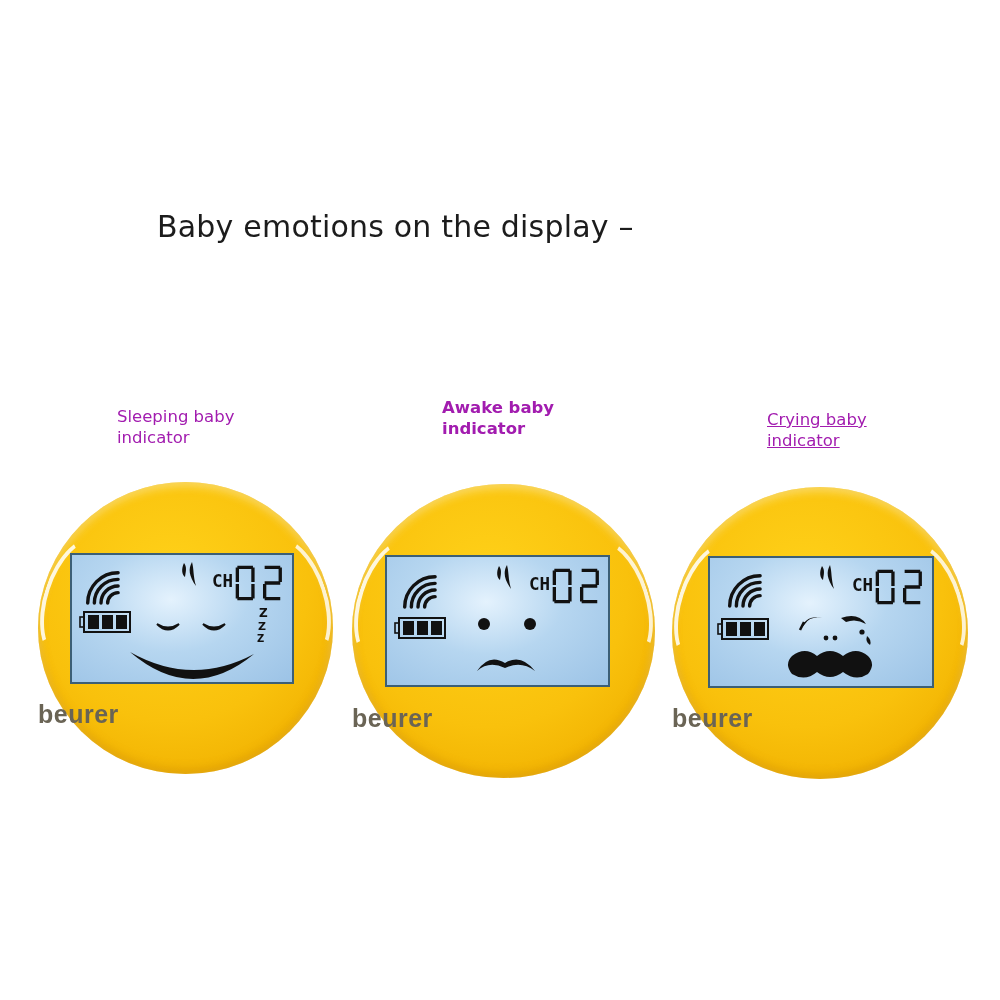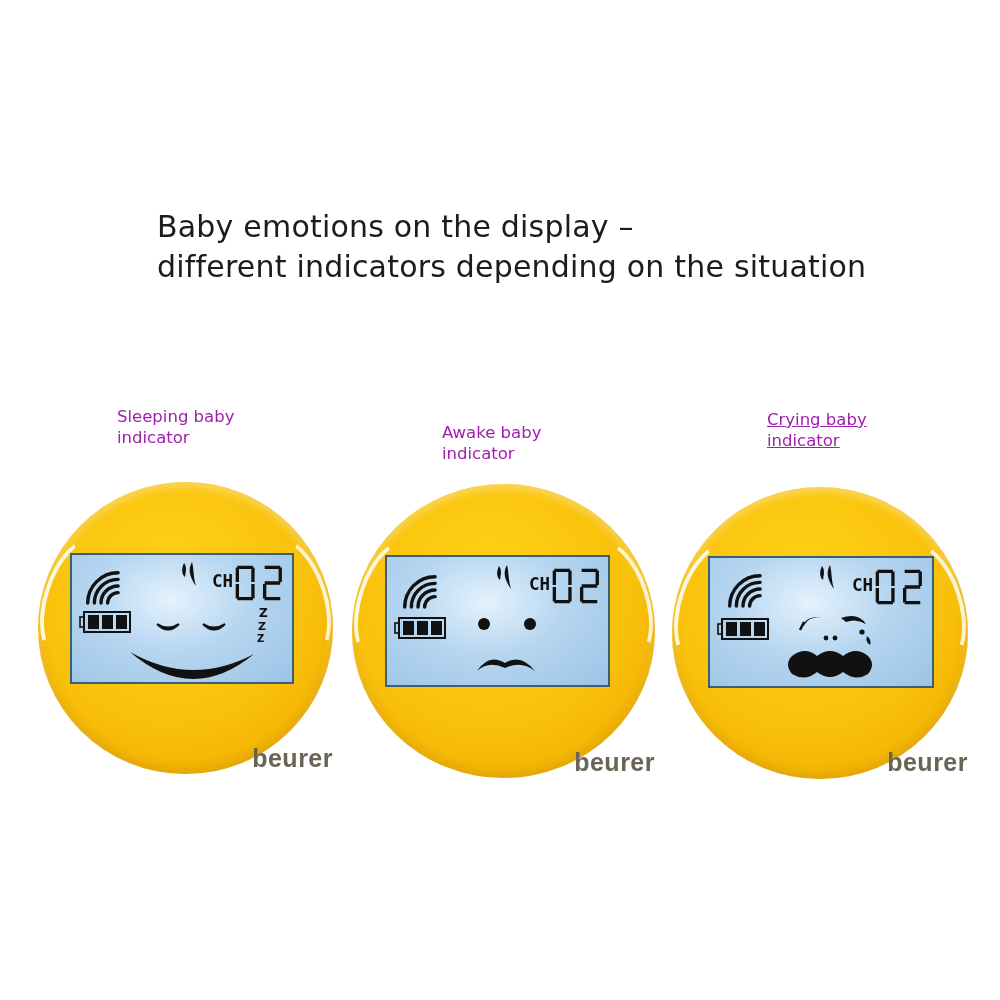--- a/index.html
+++ b/index.html
@@ -31,36 +31,35 @@
     right:6px; top:18%; width:60px; height:120px;
     border-right-color:rgba(255,255,255,0.8); transform:rotate(-18deg);
   }
   .lcd {
     position:absolute; border:2px solid #3c5f76;
     background: radial-gradient(ellipse at 45% 35%, #e4f2fd 0%, #b6d6f0 45%, #9cc3e6 100%);
   }
   .lcd svg { position:absolute; left:0; top:0; width:100%; height:100%; }
   .brand {
     position:absolute; font-family:"Liberation Sans", "DejaVu Sans", sans-serif;
-    font-size:25px; font-weight:bold; color:#6a6455; letter-spacing:0.5px; text-align:right;margin-top:44px;
+    font-size:25px; font-weight:bold; color:#6a6455; letter-spacing:0.5px; text-align:left;
   }
 </style>
 </head>
 <body>
 
 <div class="headline">
   <div>Baby emotions on the display –</div>
-  <div>different indicators depending on the situation</div>
 </div>
 
 <div class="caption" style="left:117px; top:406px;">
   <div>Sleeping baby</div>
   <div>indicator</div>
 </div>
-<div class="caption" style="left:442px; top:422px;">
+<div class="caption" style="left:442px; top:397px;font-weight:bold;">
   <div>Awake baby</div>
   <div>indicator</div>
 </div>
 <div class="caption" style="left:767px; top:409px;text-decoration:underline;">
   <div>Crying baby</div>
   <div>indicator</div>
 </div>
 
 <svg width="0" height="0" style="position:absolute">
   <defs>

